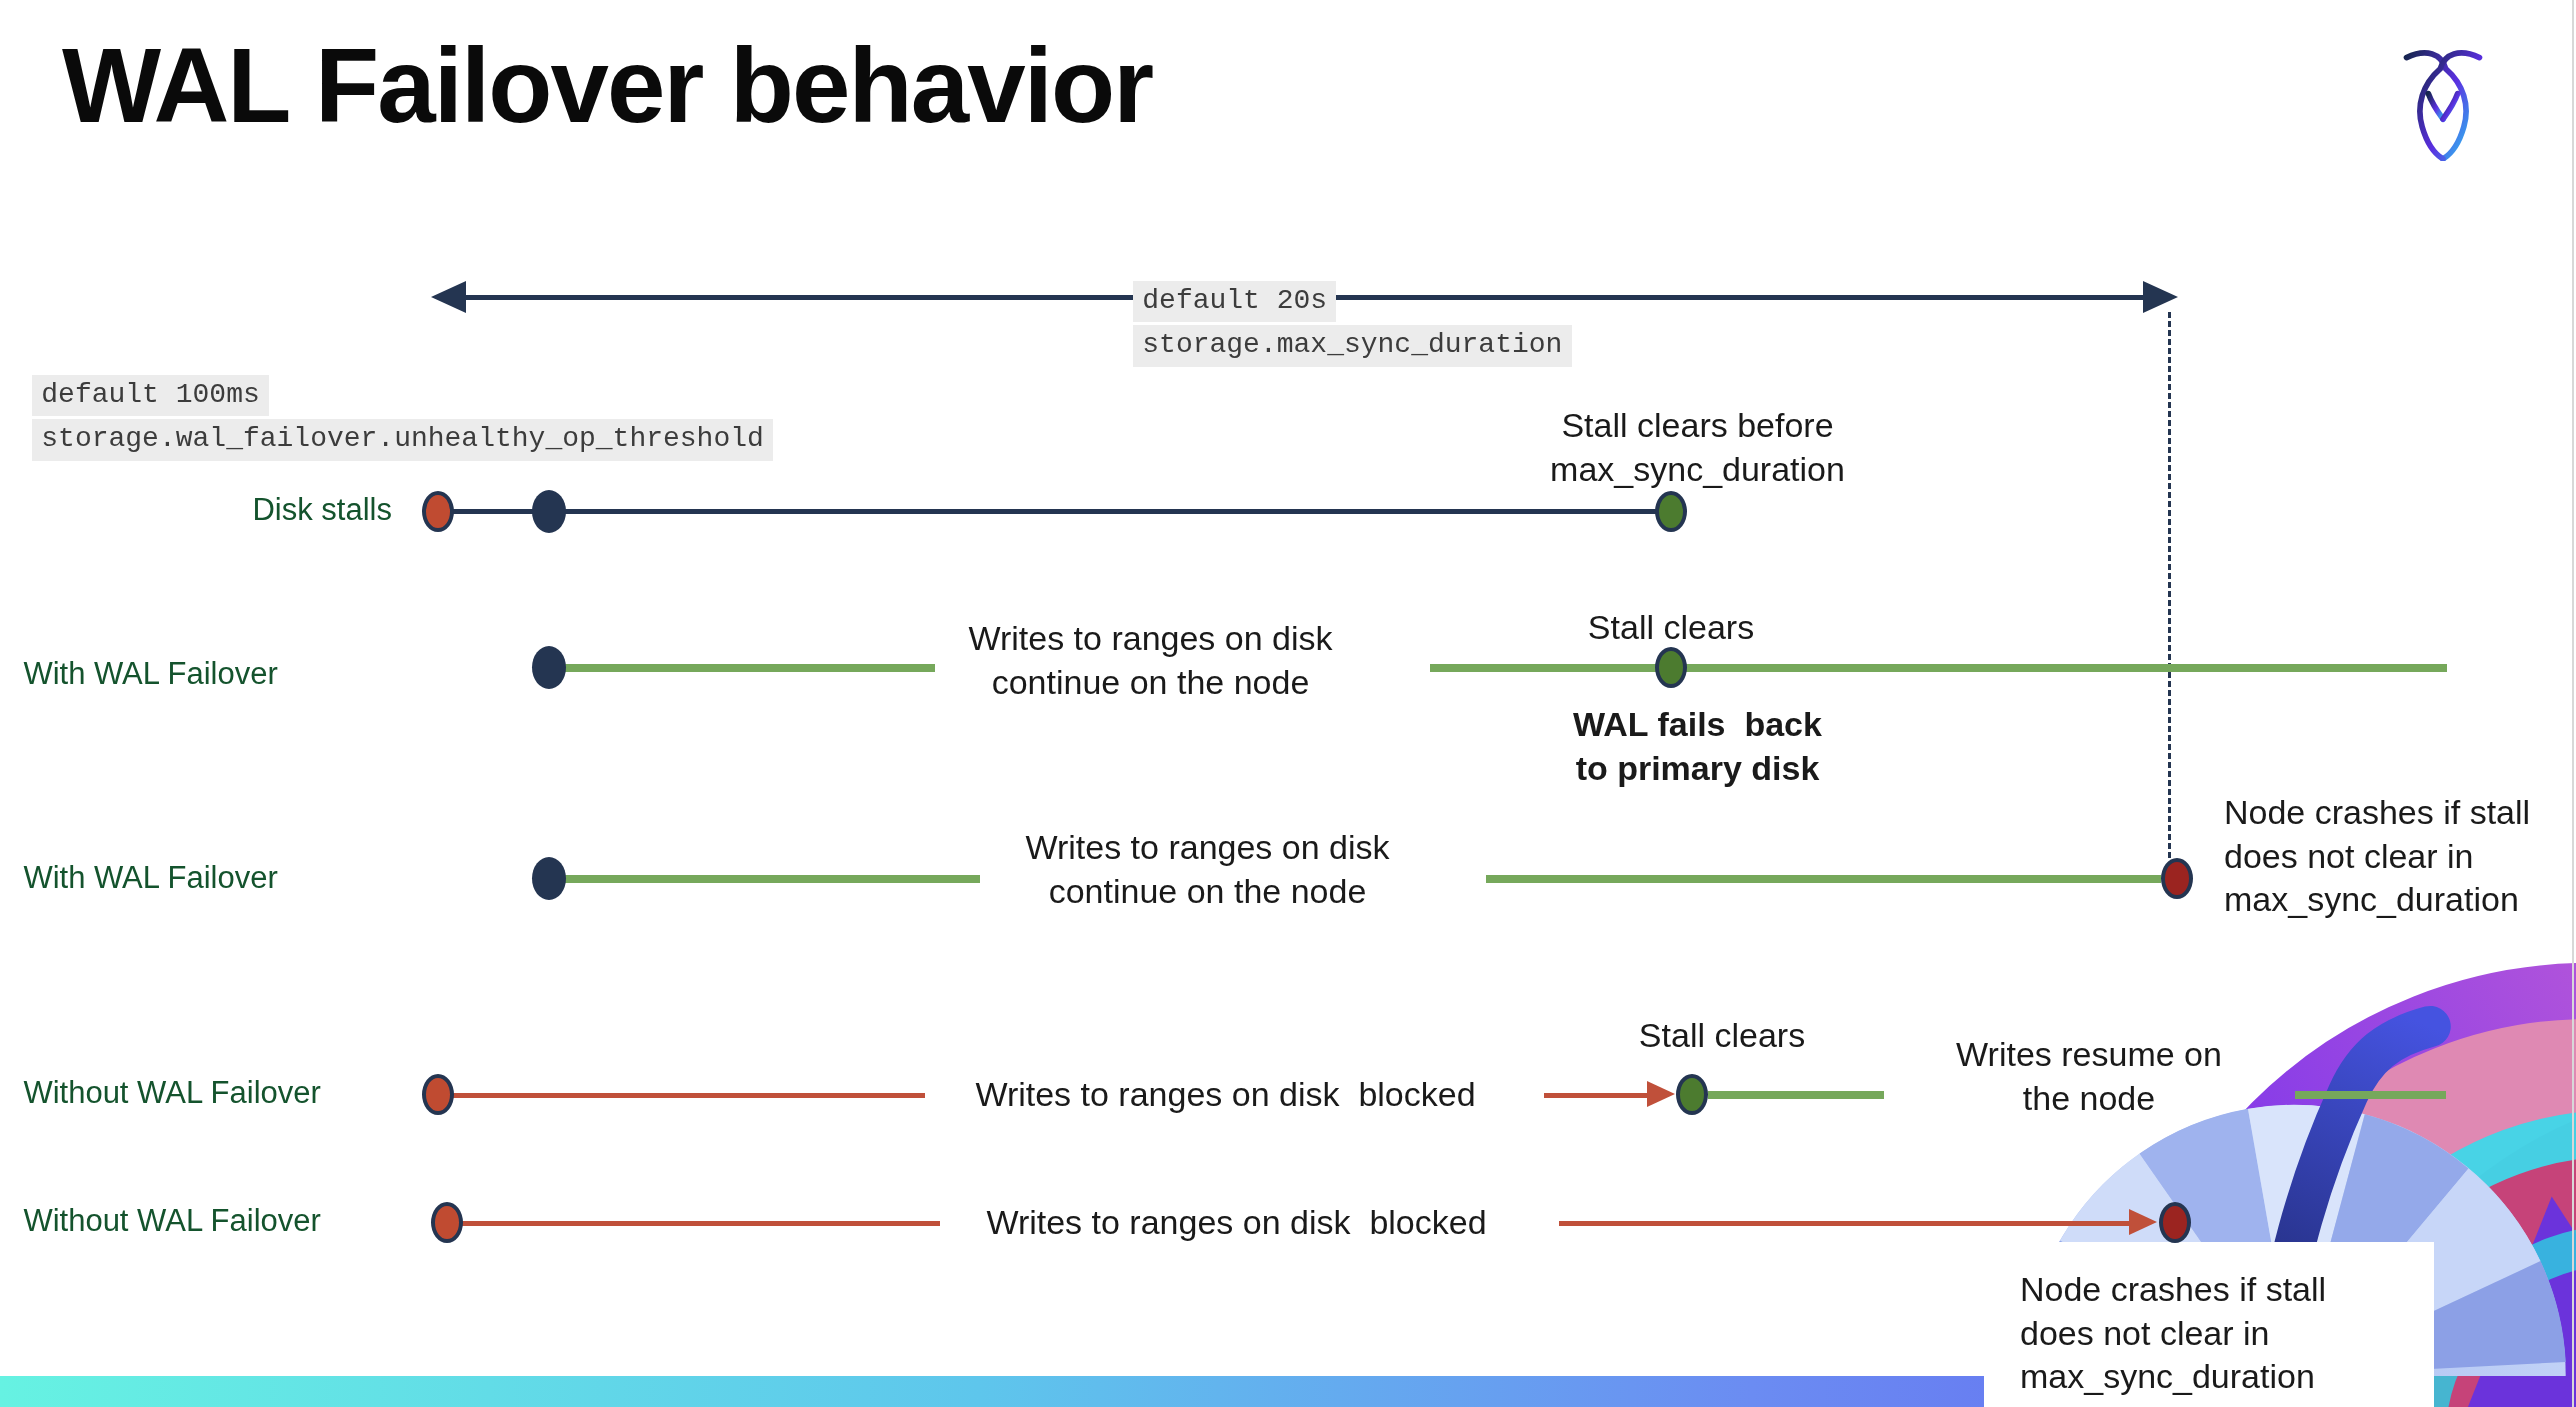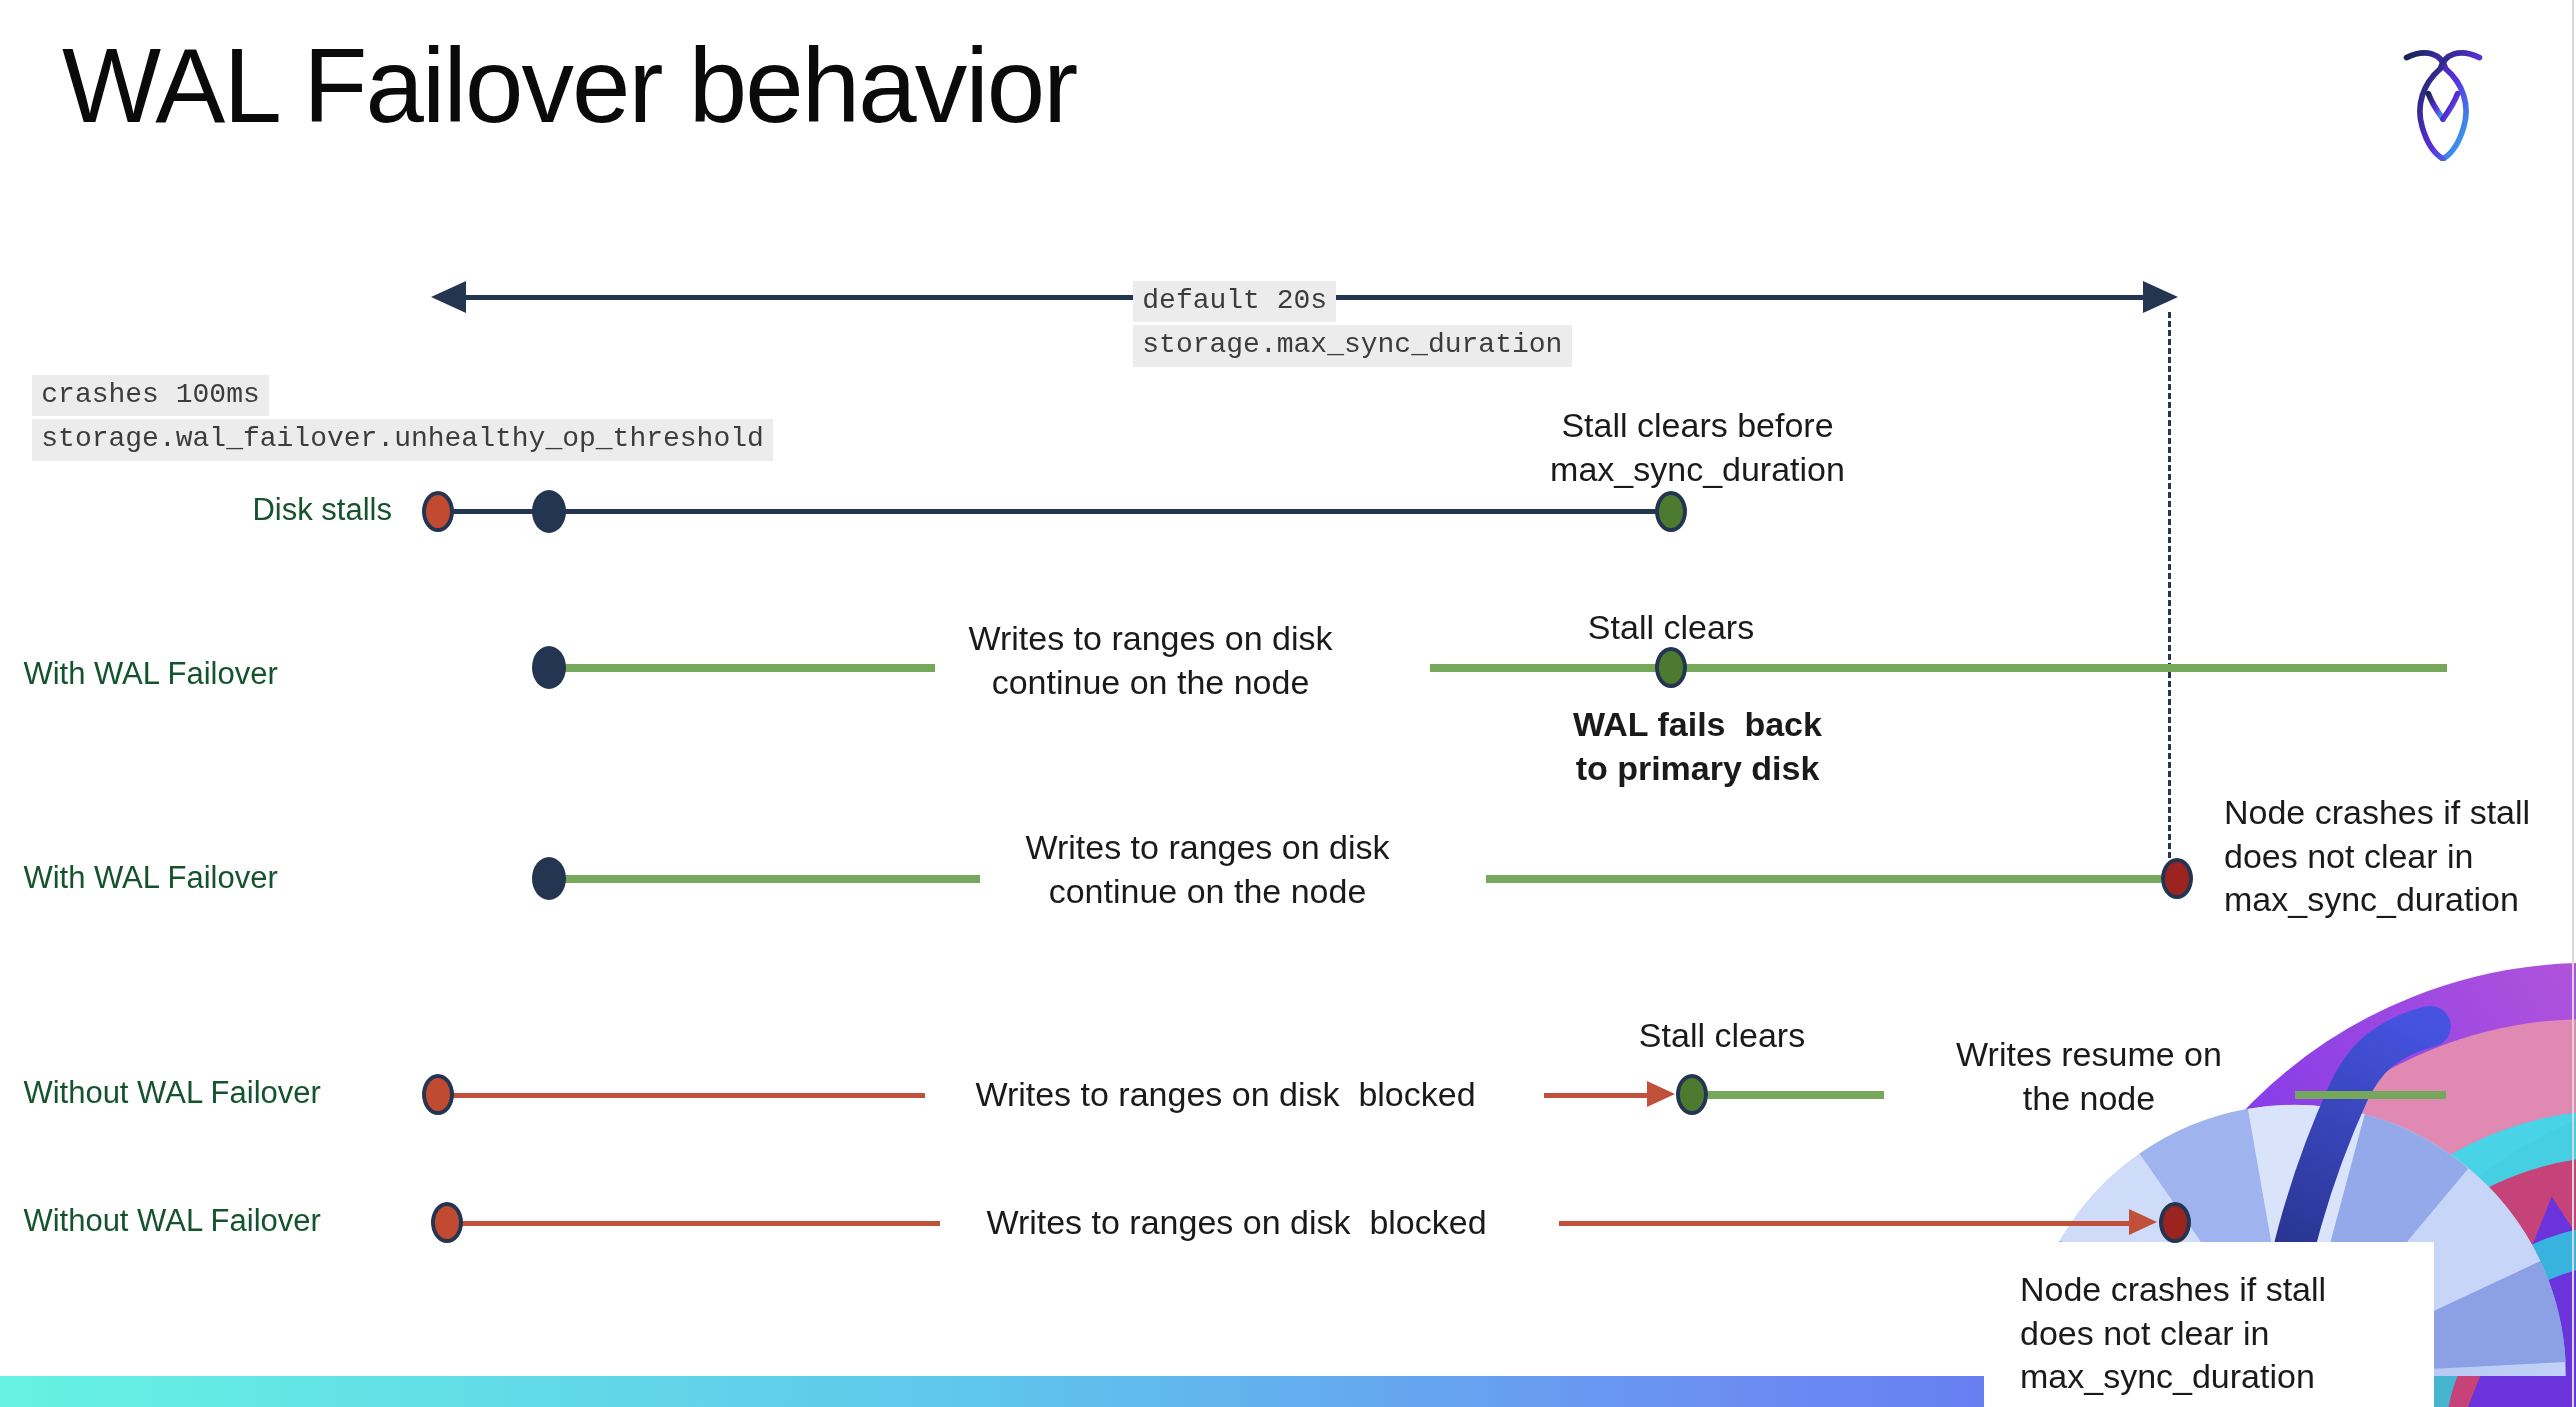--- a/index.html
+++ b/index.html
@@ -12,21 +12,21 @@
     --greendot:#4C7B2F;
     --ink:#1a1a1a;
     --labelbg:#ECECEC;
   }
   .slide{
     position:relative;width:2576px;height:1408px;overflow:hidden;background:#fff;
     font-family:"Liberation Sans",sans-serif;
   }
   .page-title{
     position:absolute;left:62px;top:26px;z-index:5;
-    font-size:105px;font-weight:normal;letter-spacing:-1.9px;color:#0a0a0a;
+    font-size:105px;font-weight:bold;letter-spacing:-1.9px;color:#0a0a0a;
   }
   .setting{
     position:absolute;z-index:6;font-family:"Liberation Mono","DejaVu Sans Mono",monospace;
     font-size:28px;color:#3c3c3c;line-height:1.15;margin-top:27px;
   }
   .setting .setting-line{
     display:table;background:var(--labelbg);padding:3.7px 9.3px 5.6px 9.3px;margin-bottom:2.8px;white-space:pre;
   }
   .row-label{
     position:absolute;z-index:5;font-size:31px;color:#14532d;white-space:pre;line-height:1.15;
@@ -130,21 +130,21 @@
   <div class="tl-line tl-navy" style="left:447px;top:295px;width:1714px;"></div>
   <div class="ah ah-left-big" style="left:431px;top:281px;"></div>
   <div class="ah ah-right-big" style="left:2143px;top:281px;"></div>
 
   <div class="setting" style="left:1133px;top:254px;">
     <span class="setting-line">default 20s</span>
     <span class="setting-line">storage.max_sync_duration</span>
   </div>
 
   <div class="setting" style="left:32px;top:348px;">
-    <span class="setting-line">crashes 100ms</span>
+    <span class="setting-line">default 100ms</span>
     <span class="setting-line">storage.wal_failover.unhealthy_op_threshold</span>
   </div>
 
   <div class="tl-line tl-navy" style="left:472px;top:445px;width:79px;"></div>
   <div class="ah ah-left-sm" style="left:460px;top:436px;"></div>
   <div class="ah ah-right-sm" style="left:540px;top:436px;"></div>
 
   <div class="dashed-v" style="left:2168px;top:312px;height:546px;"></div>
 
   <div class="row-label" style="left:112px;top:492px;width:280px;text-align:right;">Disk stalls</div>

